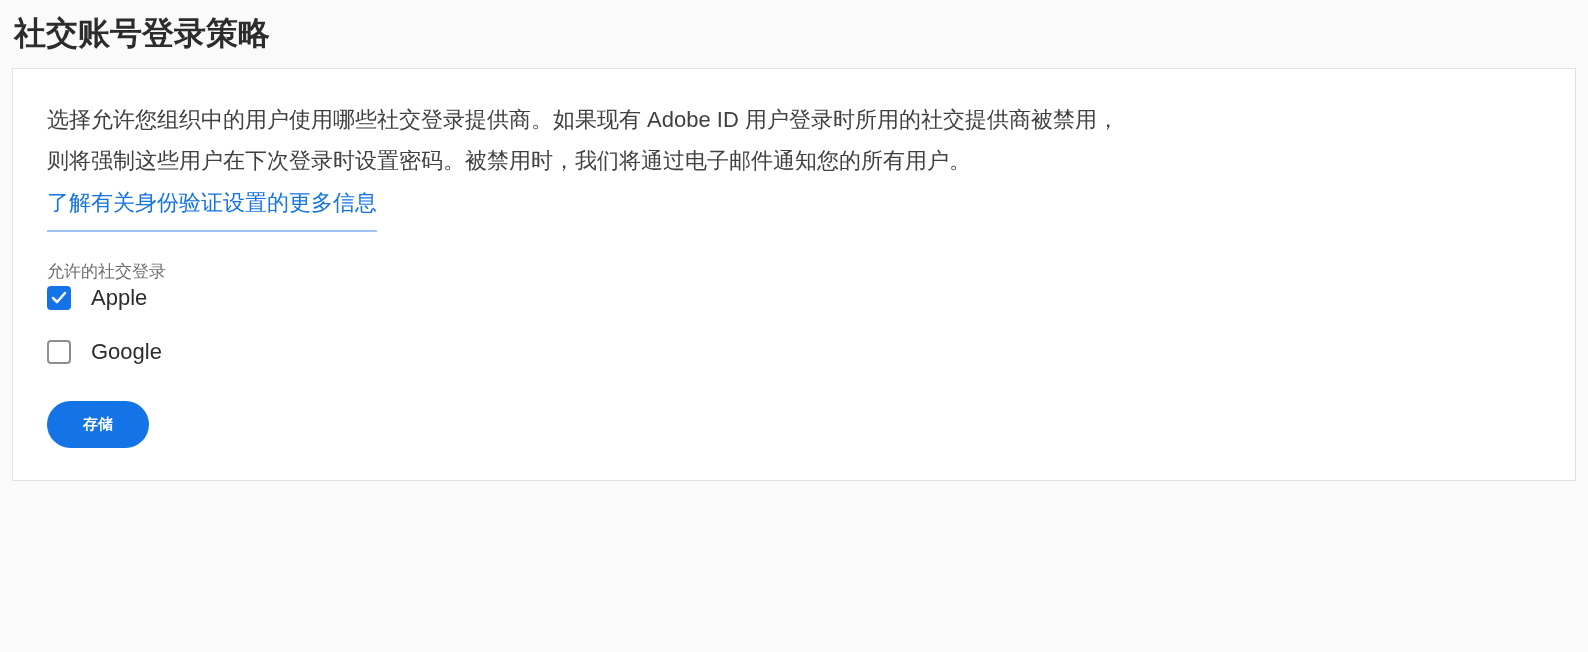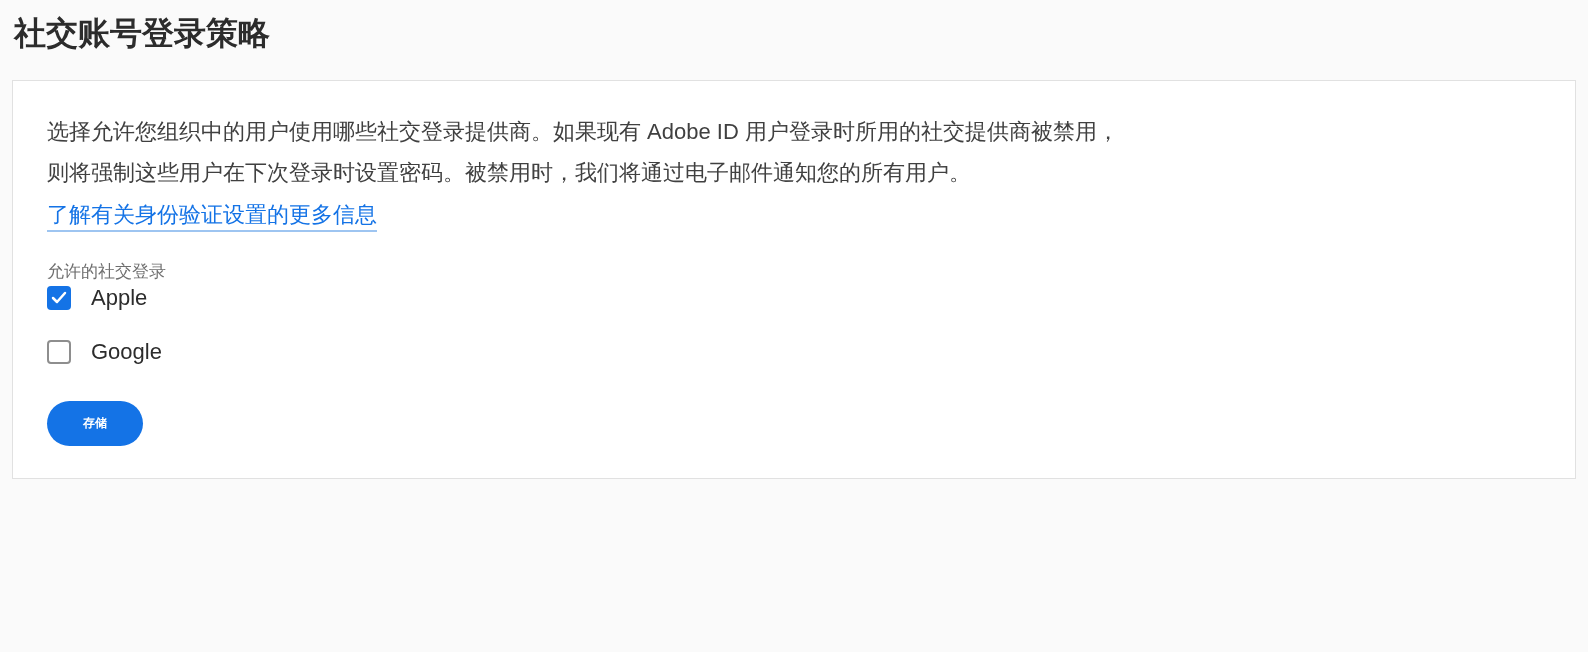--- a/index.html
+++ b/index.html
@@ -9,42 +9,42 @@
     }
     body {
       font-family: -apple-system, BlinkMacSystemFont, "Segoe UI", "Helvetica Neue", "PingFang SC", "Microsoft YaHei", sans-serif;
       background: #fafafa;
       color: #2c2c2c;
       padding: 12px;
     }
     .page-title {
       font-size: 32px;
       font-weight: 700;
-      margin-bottom: 24px;
+      margin-bottom: 12px;
       padding-left: 2px;
     }
     .card {
       background: #ffffff;
       border: 1px solid #e1e1e1;
       padding: 32px 34px 32px 34px;
       max-width: 1564px;
     }
     .description {
       font-size: 22px;
       line-height: 1.7;
       color: #404040;
       margin-bottom: 4px;
     }
     .learn-more {
       display: inline-block;
       font-size: 22px;
       color: #1473e6;
       text-decoration: none;
       border-bottom: 2px solid #9ec5f1;
-      padding-bottom: 0;
+      padding-bottom: 12px;
       margin-top: 4px;
       margin-bottom: 28px;
     }
     .section-label {
       font-size: 17px;
       color: #6e6e6e;
       margin-bottom: 2px;
     }
     .checkbox-row {
       display: flex;
@@ -77,21 +77,21 @@
       font-size: 22px;
       color: #2c2c2c;
       text-align: right;
     }
     .save-button {
       background: #1473e6;
       color: #ffffff;
       border: none;
       border-radius: 28px;
       padding: 14px 36px;
-      font-size: 12px;
+      font-size: 15px;
       font-weight: 600;
       cursor: pointer;
       margin-top: 8px;
     }
   </style>
 </head>
 <body>
 
 <h1 class="page-title">社交账号登录策略</h1>
 

